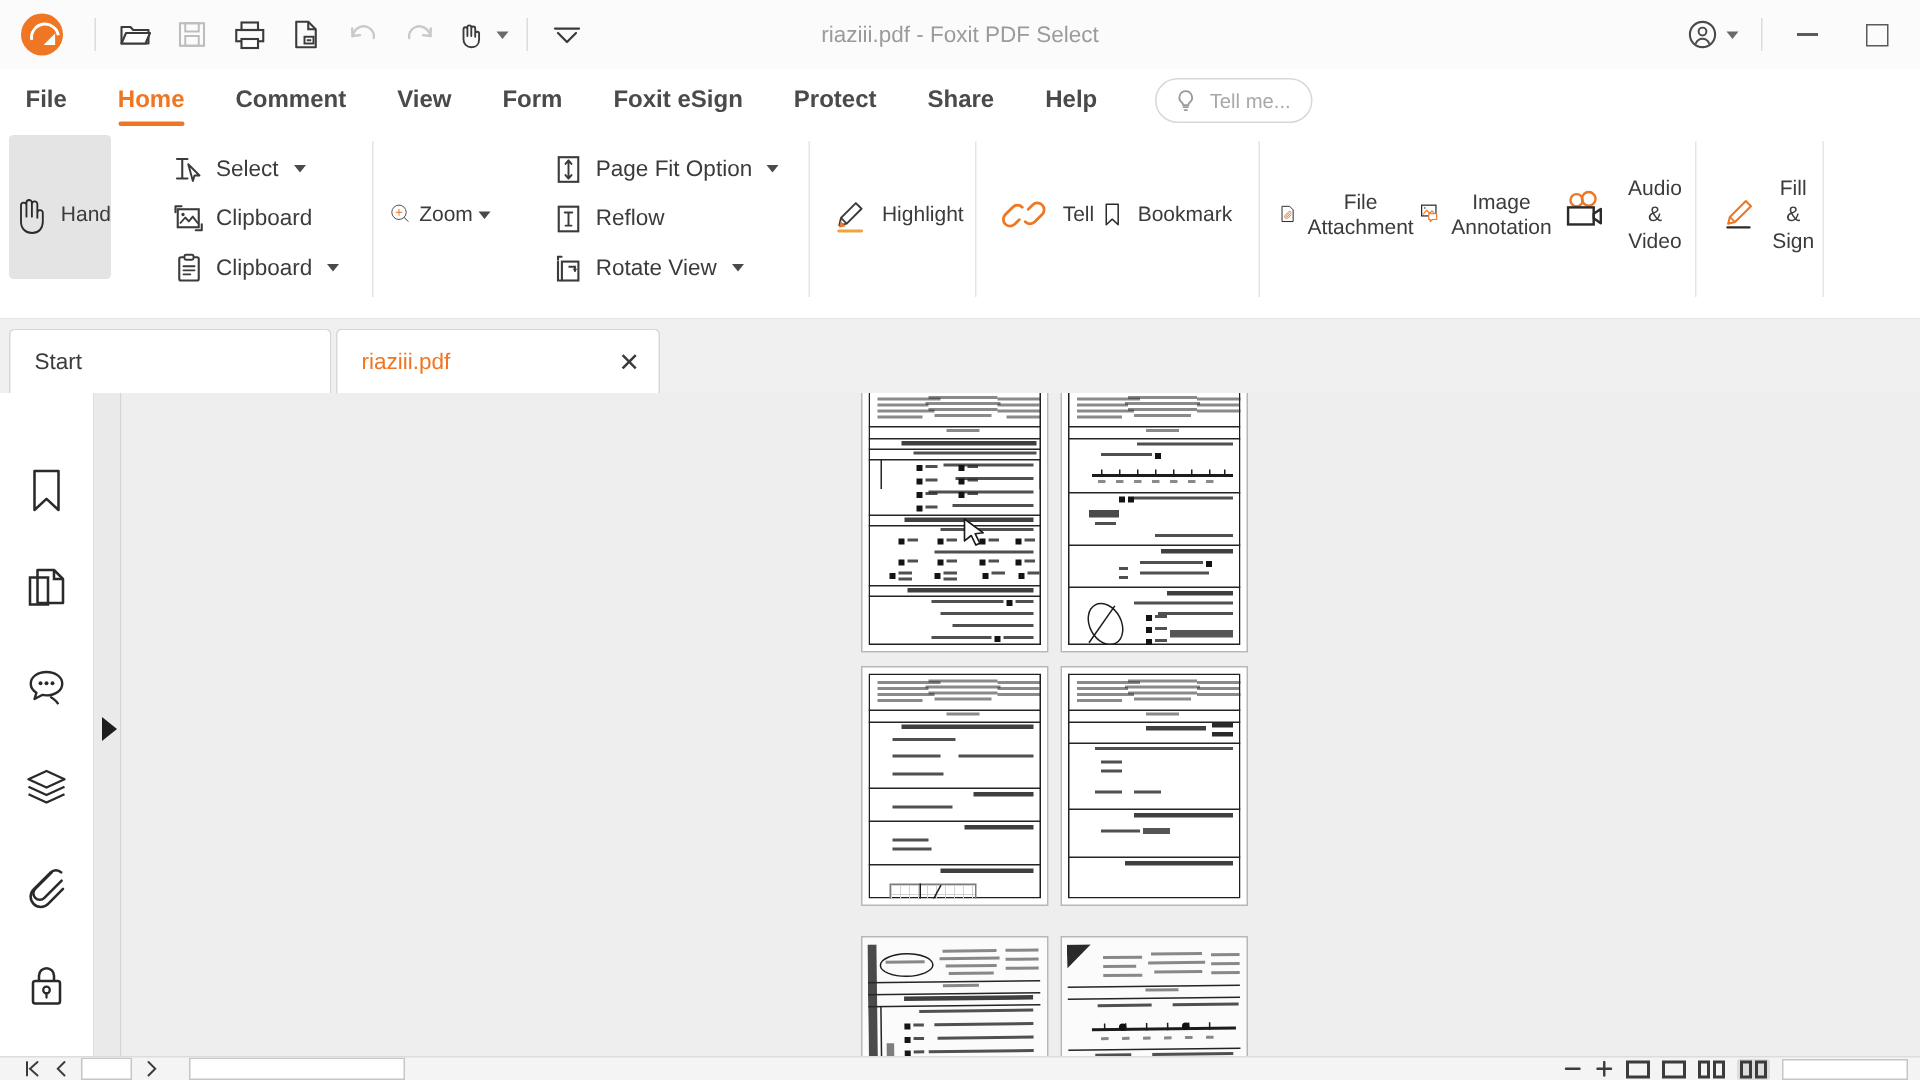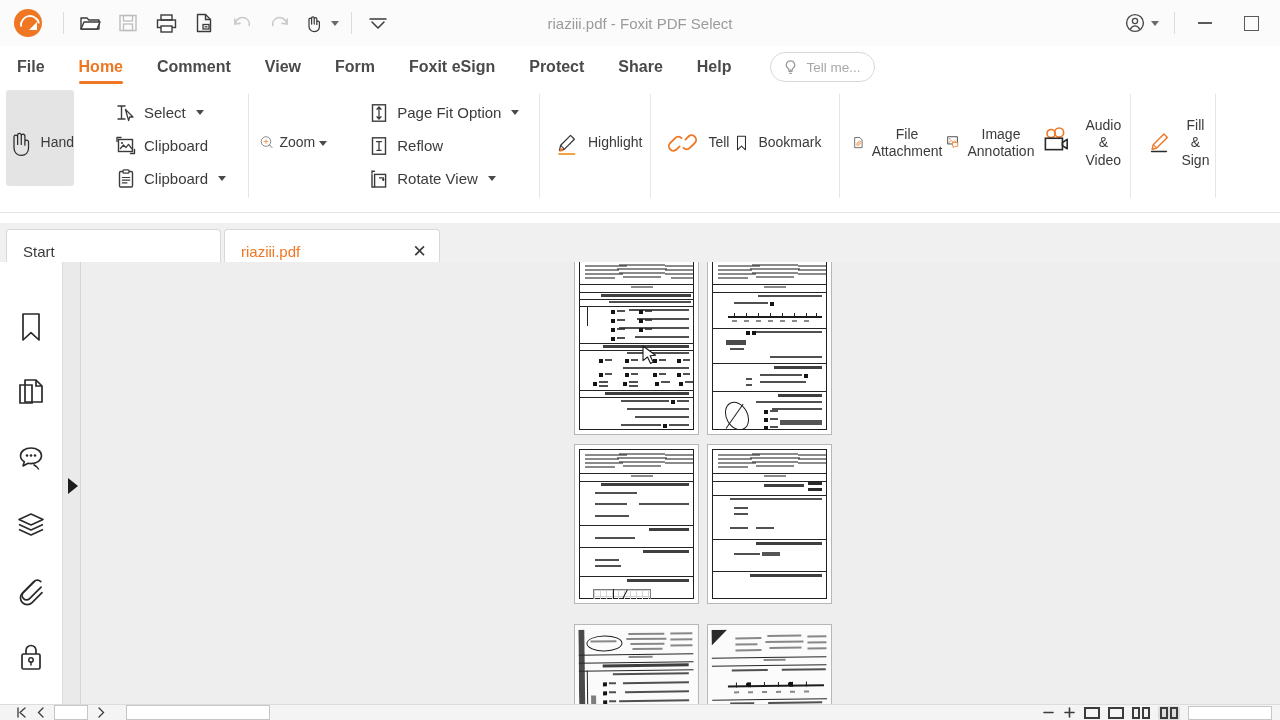--- a/index.html
+++ b/index.html
@@ -111,21 +111,21 @@
   }
   .small-btn .lbl { font-size: 15px; color: #3b3b3b; white-space: nowrap; }
   .mini-caret {
     width: 0; height: 0; border-left: 4.5px solid transparent; border-right: 4.5px solid transparent;
     border-top: 5px solid #4a4a4a; margin-left: 3px;
   }
   .zoom-caret { margin: 1px auto 0 auto; }
 
   
   .tabstrip {
-    position: absolute; left: 0; top: 223px; width: 1280px; height: 49px;
+    position: absolute; left: 0; top: 213px; width: 1280px; height: 49px;
     background: #f0f0f0;
   }
   .doctab {
     position: absolute; top: 6px; height: 43px;
     background: #ffffff; border: 1px solid #d8d8d8; border-bottom: none;
     border-radius: 4px 4px 0 0;
     display: flex; align-items: center; cursor: default;
   }
   .doctab .nm { font-size: 15px; }
   #tab-start { left: 6px; width: 215px; padding-left: 16px; }

